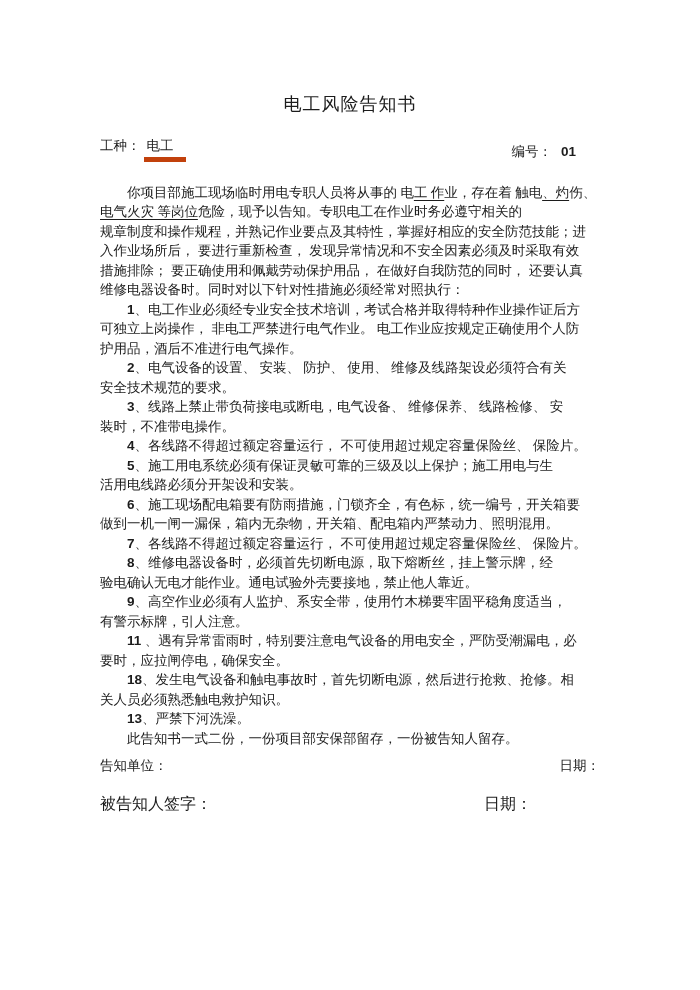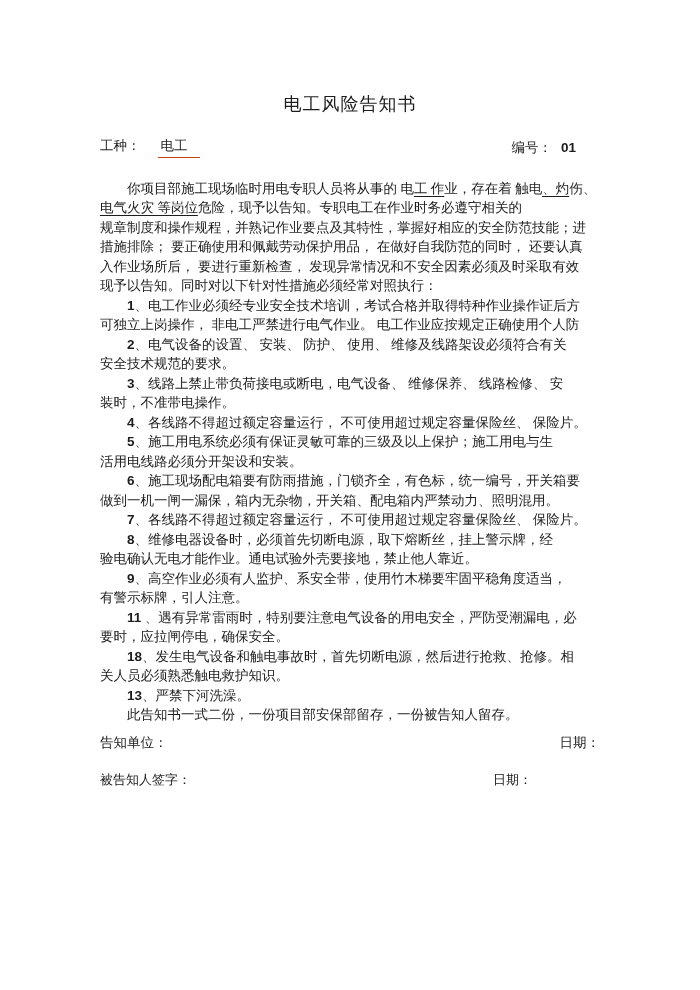--- a/index.html
+++ b/index.html
@@ -25,23 +25,23 @@
   .header-row {
     display: flex;
     justify-content: space-between;
     align-items: flex-end;
     margin-top: 21px;
     font-size: 13.5px;
     line-height: 19.5px;
   }
   .trade-value {
     display: inline-block;
-    border-bottom: 1px solid #c2410c;
+    border-bottom: 5px solid #c2410c;
     padding: 0 12px 1px 3px;
-    margin-left: 17px;
+    margin-left: 3px;
   }
   .header-right { margin-right: 24px; }
   .num-value {
     font-family: "Liberation Sans", "DejaVu Sans", sans-serif;
     font-weight: bold;
     margin-left: 9px;
   }
   .intro { margin-top: 21px; }
   .line {
     font-size: 13.5px;
@@ -62,21 +62,21 @@
     display: flex;
     justify-content: space-between;
     margin-top: 8px;
     font-size: 13.5px;
     line-height: 19.5px;
     text-align: right;
   }
   .footer-row-2 {
     display: flex;
     margin-top: 18px;
-    font-size: 13px;
+    font-size: 16px;
     line-height: 19.5px;
   }
   .footer-row-2 .date2 { margin-left: auto; margin-right: 68px; }
 </style>
 </head>
 <body>
 
 <div class="page">
 
   <h1 class="title">电工风险告知书</h1>
@@ -87,28 +87,29 @@
     </span>
     <span class="header-right">
       <span>编号：</span><span class="num-value">01</span>
     </span>
   </div>
 
   <div class="intro">
       <div class="line indent"><span>你项目部施工现场临时用电专职人员将从事的 电</span><span class="u">工 作</span><span>业，存在着 触电</span><span class="u">、灼</span><span>伤、</span></div>
       <div class="line"><span class="u">电气火灾 等岗位</span><span>危险，现予以告知。专职电工在作业时务必遵守相关的</span></div>
       <div class="line"><span>规章制度和操作规程，并熟记作业要点及其特性，掌握好相应的安全防范技能；进</span></div>
+      <div class="line"><span>入作业场所后， 要进行重新检查， 发现异常情况和不安全因素必须及时采取有效</span></div>
       <div class="line"><span>措施排除； 要正确使用和佩戴劳动保护用品， 在做好自我防范的同时， 还要认真</span></div>
-      <div class="line"><span>入作业场所后， 要进行重新检查， 发现异常情况和不安全因素必须及时采取有效</span></div>
-      <div class="line"><span>现予以告知。同时对以下针对性措施必须经常对照执行：</span></div>
+      <div class="line"><span>维修电器设备时。同时对以下针对性措施必须经常对照执行：</span></div>
     </div>
 
   <div>
       <div class="line indent"><span class="num">1</span>、电工作业必须经专业安全技术培训，考试合格并取得特种作业操作证后方</div>
       <div class="line">可独立上岗操作， 非电工严禁进行电气作业。 电工作业应按规定正确使用个人防</div>
+      <div class="line">护用品，酒后不准进行电气操作。</div>
       <div class="line indent"><span class="num">2</span>、电气设备的设置、 安装、 防护、 使用、 维修及线路架设必须符合有关</div>
       <div class="line">安全技术规范的要求。</div>
       <div class="line indent"><span class="num">3</span>、线路上禁止带负荷接电或断电，电气设备、 维修保养、 线路检修、 安</div>
       <div class="line">装时，不准带电操作。</div>
       <div class="line indent"><span class="num">4</span>、各线路不得超过额定容量运行， 不可使用超过规定容量保险丝、 保险片。</div>
       <div class="line indent"><span class="num">5</span>、施工用电系统必须有保证灵敏可靠的三级及以上保护；施工用电与生</div>
       <div class="line">活用电线路必须分开架设和安装。</div>
       <div class="line indent"><span class="num">6</span>、施工现场配电箱要有防雨措施，门锁齐全，有色标，统一编号，开关箱要</div>
       <div class="line">做到一机一闸一漏保，箱内无杂物，开关箱、配电箱内严禁动力、照明混用。</div>
       <div class="line indent"><span class="num">7</span>、各线路不得超过额定容量运行， 不可使用超过规定容量保险丝、 保险片。</div>

